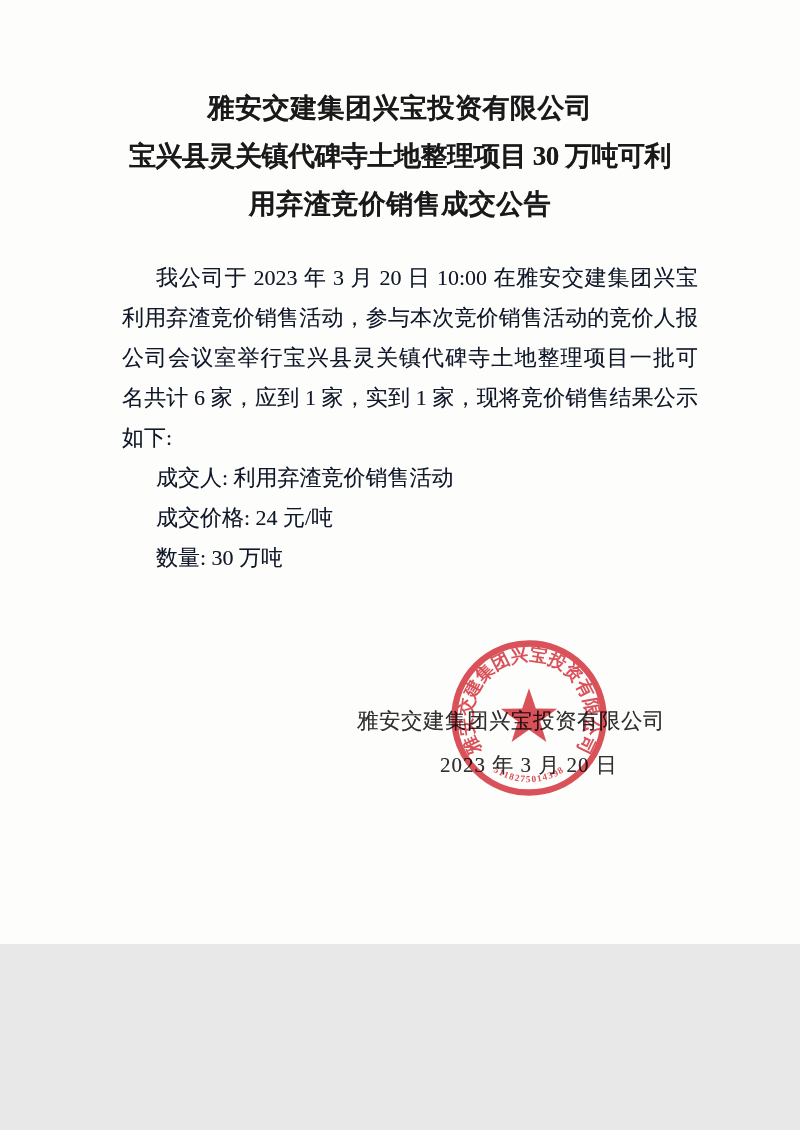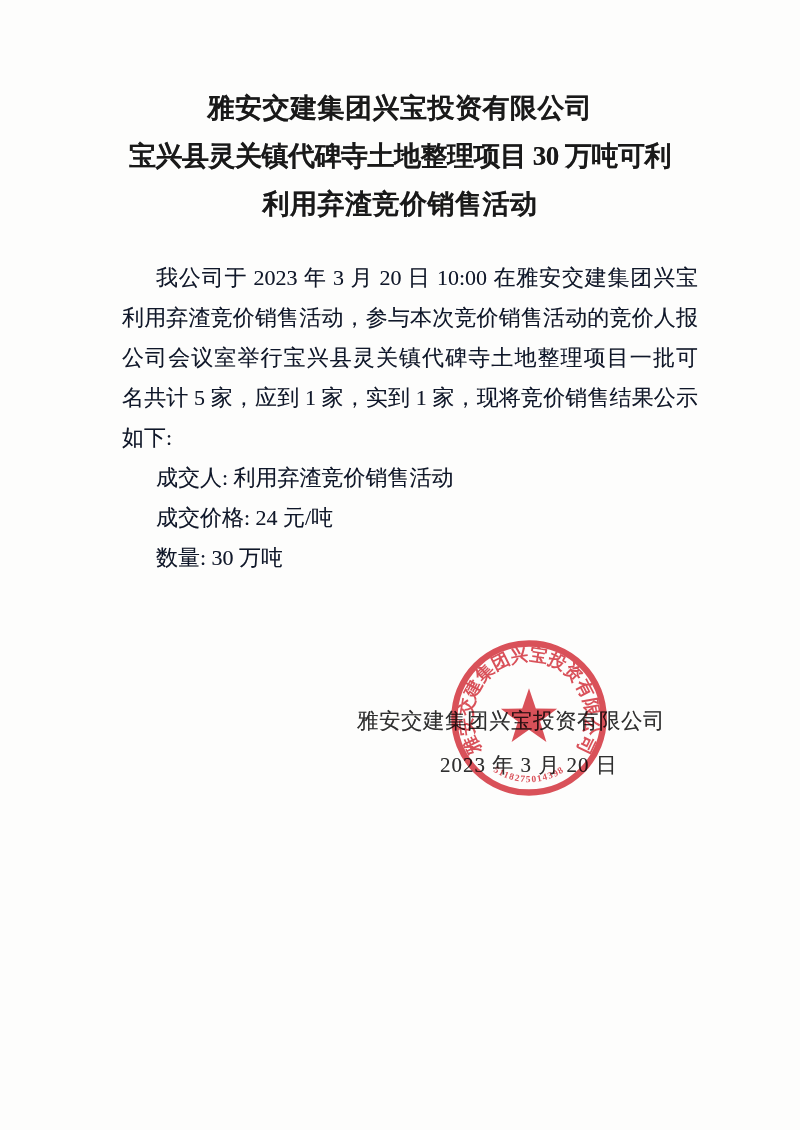--- a/index.html
+++ b/index.html
@@ -3,21 +3,21 @@
 <meta charset="utf-8">
 <style>
   html, body {
     margin: 0;
     padding: 0;
     background: #e8e8e8;
   }
   .doc-page {
     position: relative;
     width: 800px;
-    height: 1130px;
+    height: 944px;
     margin: 0 auto;
     background: #fdfdfc;
     overflow: hidden;
     font-family: "Liberation Serif", "DejaVu Serif", serif;
     color: #2d2d2d;
   }
   
   .doc-title {
     position: absolute;
     top: 84px;
@@ -100,28 +100,28 @@
   }
 </style>
 </head>
 <body>
 
 <div class="doc-page">
 
   <div class="doc-title">
     <div class="t-line1">雅安交建集团兴宝投资有限公司</div>
     <div class="t-line2">宝兴县灵关镇代碑寺土地整理项目 30 万吨可利</div>
-    <div class="t-line3">利用弃渣竞价销售活动</div>
+    <div class="t-line3">用弃渣竞价销售成交公告</div>
   </div>
 
   <div class="doc-body">
     <div class="para-line justified indent">我公司于 2023 年 3 月 20 日 10:00 在雅安交建集团兴宝</div>
     <div class="para-line justified">利用弃渣竞价销售活动，参与本次竞价销售活动的竞价人报</div>
     <div class="para-line justified">公司会议室举行宝兴县灵关镇代碑寺土地整理项目一批可</div>
-    <div class="para-line justified">名共计 5 家，应到 1 家，实到 1 家，现将竞价销售结果公示</div>
+    <div class="para-line justified">名共计 6 家，应到 1 家，实到 1 家，现将竞价销售结果公示</div>
     <div class="para-line plain">如下:</div>
     <div class="result-line">成交人: 利用弃渣竞价销售活动</div>
     <div class="result-line">成交价格: 24 元/吨</div>
     <div class="result-line">数量: 30 万吨</div>
   </div>
 
   <div class="sig-company">雅安交建集团兴宝投资有限公司</div>
   <div class="sig-date">2023 年 3 月 20 日</div>
 
   <svg class="seal-stamp" viewBox="0 0 164 164" xmlns="http://www.w3.org/2000/svg">

